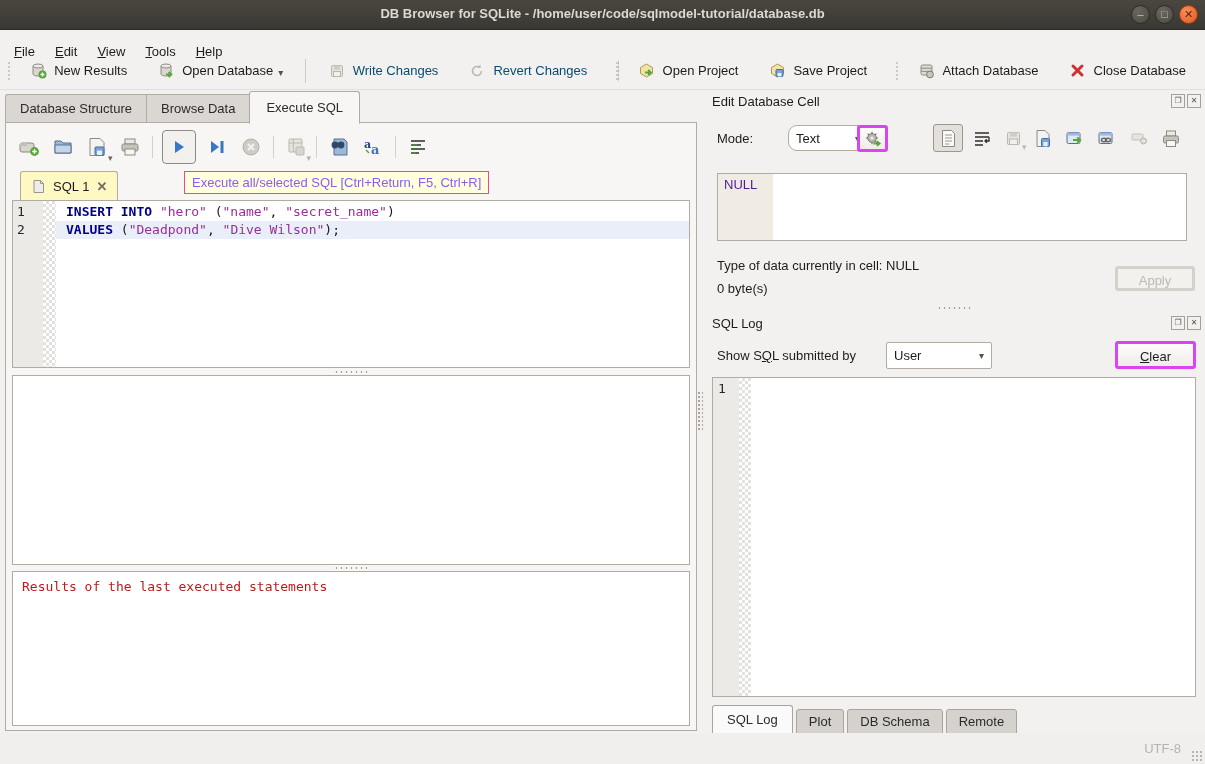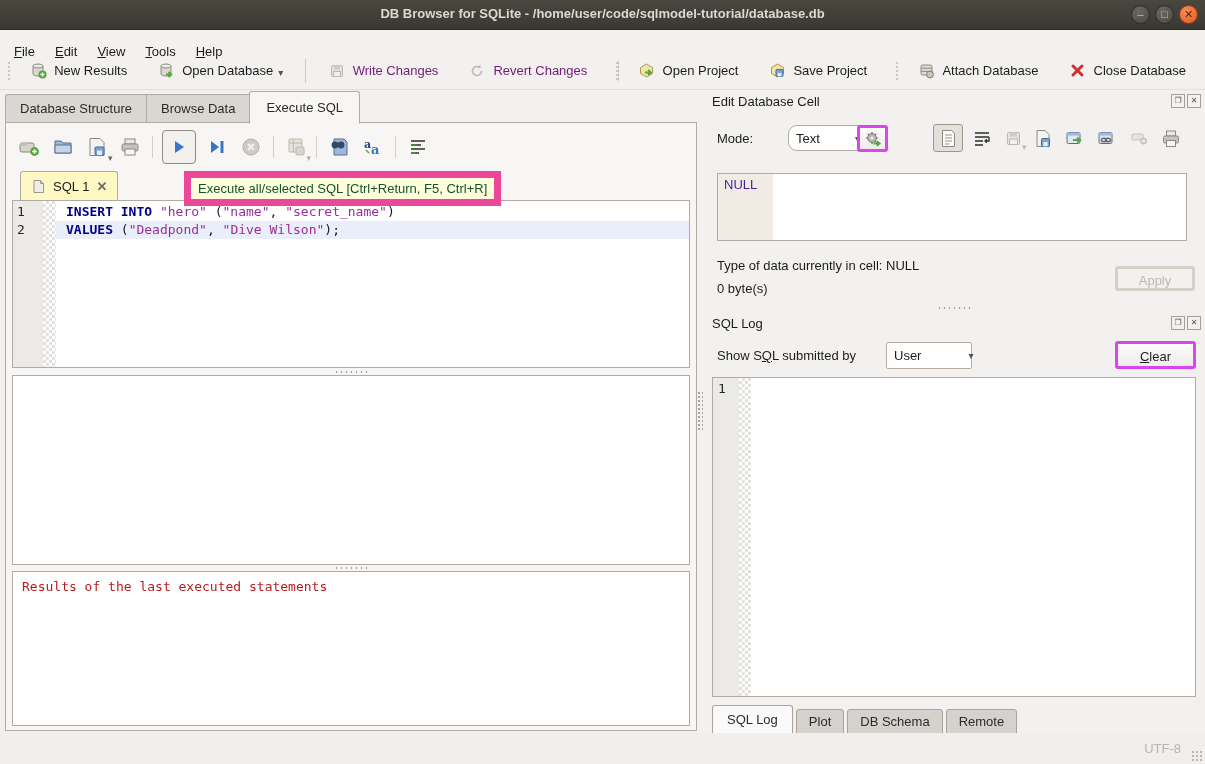--- a/index.html
+++ b/index.html
@@ -17,21 +17,21 @@
   .win-btn.close{background:radial-gradient(circle at 35% 30%,#f58e5a,#e4571f);color:#5f2506;border-color:#9c3c12;}
   
   .menubar{height:22px;display:flex;align-items:center;padding-left:4px;background:#f2f1ef;}
   .menu-item{padding:2px 10px;cursor:default;margin-top:20px;}
   .menu-item u{text-decoration:underline;}
   
   .toolbar{height:38px;display:flex;align-items:center;padding:0 4px;background:#f2f1ef;border-bottom:1px solid #e2dfda;}
   .tb-handle{width:7px;height:22px;margin:0 4px;background-image:radial-gradient(#b9b4ac 1px,transparent 1.2px);background-size:3px 4px;background-position:1px 1px;}
   .tb-sep{width:1px;height:24px;background:#cfccc6;margin:0 7px;}
   .tb-btn{display:flex;align-items:center;gap:7px;padding:6px 9px;margin:0 6px;border-radius:3px;cursor:default;white-space:nowrap;}
-  .tb-btn.disabled{color:#701a75;}
+  .tb-btn.disabled{color:#0c4a6e;}
   .tb-caret{font-size:10px;color:#55524c;margin-left:-2px;align-self:flex-end;padding-bottom:2px;}
   .icon16{width:18px;height:18px;display:inline-flex;align-items:center;justify-content:center;flex:0 0 auto;}
   
   .main{position:absolute;top:91px;left:0;right:0;bottom:31px;}
   .left-pane{position:absolute;left:0;top:0;width:700px;bottom:0;}
   .right-pane{position:absolute;left:703px;top:0;right:0;bottom:0;}
   .v-splitter{position:absolute;left:697px;top:300px;width:6px;height:40px;background-image:radial-gradient(#aaa59d 1px,transparent 1.2px);background-size:4px 4px;}
   
   .main-tabs{position:absolute;top:2px;left:5px;display:flex;align-items:flex-end;height:30px;}
   .main-tab{padding:6px 14px;background:#dad7d2;border:1px solid #b1aba3;border-right:none;color:#2b2b2b;cursor:default;}
@@ -41,21 +41,21 @@
   .sql-frame{position:absolute;top:31px;left:5px;width:692px;bottom:2px;background:#f7f6f4;border:1px solid #b1aba3;}
   .sql-toolbar{position:absolute;top:5px;left:6px;right:6px;height:38px;display:flex;align-items:center;}
   .sqlico{width:26px;height:26px;display:flex;align-items:center;justify-content:center;margin:0 4px;cursor:default;}
   .sqlico.hovered{border:1px solid #8f8a82;border-radius:4px;width:34px;height:34px;background:#f3f1ee;}
   .sql-sep{width:1px;height:22px;background:#d3d0ca;margin:0 5px;}
   .caret-sm{font-size:9px;color:#6b6862;margin-left:-6px;align-self:flex-end;padding-bottom:3px;}
   
   .sqltab-row{position:absolute;top:47px;left:6px;right:6px;height:30px;}
   .sqltab{position:absolute;left:8px;bottom:0;height:29px;display:flex;align-items:center;gap:7px;padding:0 10px;background:#fef9c3;border:1px solid #b1aba3;border-bottom:none;border-top-left-radius:3px;border-top-right-radius:3px;}
   .sqltab .close-x{color:#6f6c66;font-weight:bold;font-size:13px;cursor:default;}
-  .tooltip{position:absolute;left:172px;top:1px;background:#ffffdc;border:7px solid #ec4899;padding:3px 7px;font-size:13px;white-space:nowrap;z-index:30;color:#14532d;}
+  .tooltip{position:absolute;left:172px;top:1px;background:#ffffdc;border:1px solid #ec4899;padding:3px 7px;font-size:13px;white-space:nowrap;z-index:30;color:#8b5cf6;}
   
   .editor{position:absolute;top:77px;left:6px;right:6px;height:168px;background:#fff;border:1px solid #b1aba3;overflow:hidden;}
   .ed-gutter-bg{position:absolute;left:0;top:0;bottom:0;width:30px;background:#eceae7;}
   .ed-fold-bg{position:absolute;left:30px;top:0;bottom:0;width:13px;background-image:linear-gradient(45deg,#e3e1de 25%,transparent 25%,transparent 75%,#e3e1de 75%),linear-gradient(45deg,#e3e1de 25%,transparent 25%,transparent 75%,#e3e1de 75%);background-size:6px 6px;background-position:0 0,3px 3px;background-color:#fff;}
   .ed-lines{position:absolute;left:0;top:2px;right:0;}
   .ed-row{display:flex;height:18px;line-height:18px;font-family:"DejaVu Sans Mono",monospace;font-size:13px;}
   .ed-num{width:30px;flex:0 0 30px;padding-left:4px;color:#23272d;z-index:2;}
   .ed-fold{width:13px;flex:0 0 13px;}
   .ed-code{flex:1;padding-left:10px;white-space:pre;z-index:1;}
   .ed-row.current .ed-code{background:#e9eef8;}
@@ -471,21 +471,21 @@
         <div class="grip"></div>
       </div>
 
     <div class="dock-title" style="top:225px;">SQL Log</div>
     <div class="dock-btns" style="top:225px;">
       <div class="dock-btn">❐</div>
       <div class="dock-btn">✕</div>
     </div>
 
     <div style="position:absolute;top:257px;left:14px;">Show S<u>Q</u>L submitted by</div>
-    <div class="combo" style="position:absolute;top:251px;left:183px;width:86px;height:27px;gap:39px;">
+    <div class="combo" style="position:absolute;top:251px;left:183px;width:106px;height:27px;gap:39px;">
       <span>User</span>
       <span class="caret">▾</span>
     </div>
     <div class="btn" style="position:absolute;top:250px;right:9px;width:81px;height:28px;line-height:26px;"><u>C</u>lear</div>
 
     <div class="cellbox" style="top:286px;left:9px;right:9px;height:320px;">
       <div class="log-gutter-bg"></div>
       <div class="log-fold-bg"></div>
       <div class="log-num">1</div>
     </div>

